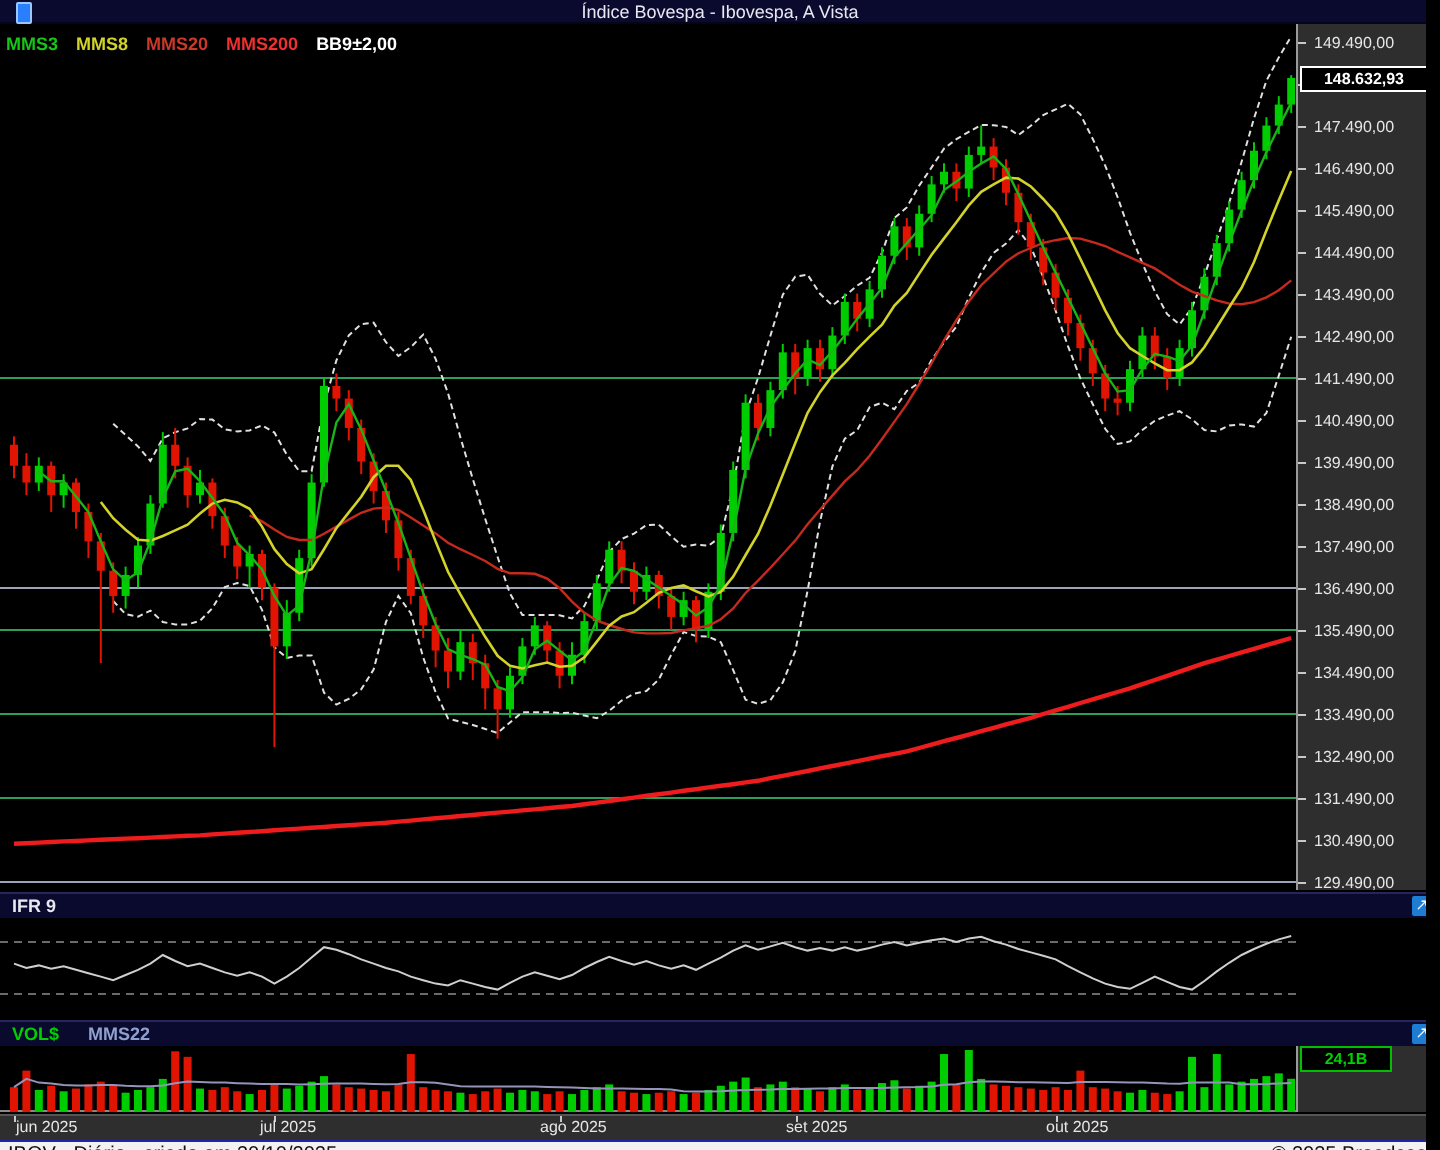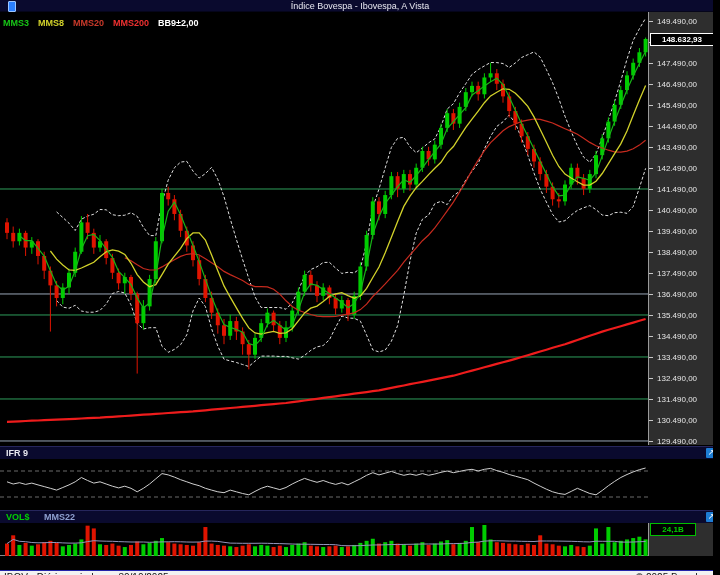--- a/index.html
+++ b/index.html
@@ -455,18 +455,30 @@
         <rect x="637.4" y="13.689655172413794" width="4" height="19.310344827586206" fill="#00cd00"></rect>
         <rect x="643.6" y="16.379310344827584" width="4" height="16.620689655172416" fill="#00cd00"></rect>
         <polyline points="7,20.6 13.2,16.4 19.4,18.3 25.6,18.7 31.8,19.5 38,19.8 44.2,19.7 50.4,19.5 56.6,19.5 62.800000000000004,19.9 69,20.1 75.2,20.1 81.4,19.8 87.60000000000001,18.6 93.8,17.7 100,18.0 106.2,18.2 112.4,18.3 118.60000000000001,18.6 124.8,18.8 131,19.0 137.20000000000002,19.0 143.4,19.0 149.6,19.3 155.8,19.1 162,18.9 168.20000000000002,18.8 174.4,18.7 180.6,18.8 186.8,19.0 193,19.1 199.20000000000002,19.0 205.4,18.1 211.6,18.1 217.8,18.4 224,19.3 230.20000000000002,20.1 236.4,20.2 242.6,20.3 248.8,20.3 255,20.3 261.20000000000005,20.2 267.40000000000003,20.3 273.6,20.5 279.8,20.6 286,20.8 292.2,21.0 298.40000000000003,21.2 304.6,21.2 310.8,21.3 317,21.4 323.2,21.5 329.40000000000003,21.5 335.6,21.7 341.8,22.6 348,22.7 354.2,22.7 360.40000000000003,22.6 366.6,22.3 372.8,22.0 379,21.9 385.2,21.8 391.40000000000003,21.5 397.6,21.5 403.8,21.4 410,21.3 416.2,21.2 422.40000000000003,21.0 428.6,21.0 434.8,21.0 441,21.0 447.2,20.7 453.40000000000003,20.6 459.6,20.5 465.8,20.2 472,19.4 478.2,19.1 484.40000000000003,18.1 490.6,17.8 496.8,17.8 503,17.9 509.2,18.1 515.4000000000001,18.1 521.6,18.3 527.8000000000001,18.4 534,18.5 540.2,18.0 546.4,18.0 552.6,18.0 558.8000000000001,18.1 565,18.2 571.2,18.3 577.4,18.5 583.6,18.8 589.8000000000001,18.9 596,18.2 602.2,18.3 608.4,18.3 614.6,18.3 620.8000000000001,19.1 627,19.1 633.2,19.0 639.4,18.7 645.6,18.5 " fill="none" stroke="#9494bb" stroke-width="1"></polyline>
       </svg>
     <div class="axiscol" id="vaxis">
       <span id="vol40" class="pl" style="top: 1.41379px;">40,0B</span>
       <div id="volbox" style="top: 0;">24,1B</div>
     </div>
   </div>
 
+  <div id="xaxis">
+      <div class="mtick" style="left: 7px;"></div>
+      <span class="mlabel" style="left: 8px;">jun 2025</span>
+      <div class="mtick" style="left: 137px;"></div>
+      <span class="mlabel" style="left: 130px;">jul 2025</span>
+      <div class="mtick" style="left: 280px;"></div>
+      <span class="mlabel" style="left: 270px;">ago 2025</span>
+      <div class="mtick" style="left: 398px;"></div>
+      <span class="mlabel" style="left: 393px;">set 2025</span>
+      <div class="mtick" style="left: 528px;"></div>
+      <span class="mlabel" style="left: 523px;">out 2025</span>
+    </div>
 
   <div id="status">
     <span class="l">IBOV - Diário - criado em 30/10/2025</span>
     <span class="r">© 2025 Broadcast</span>
   </div>
 </div>
 
 </body></html>

